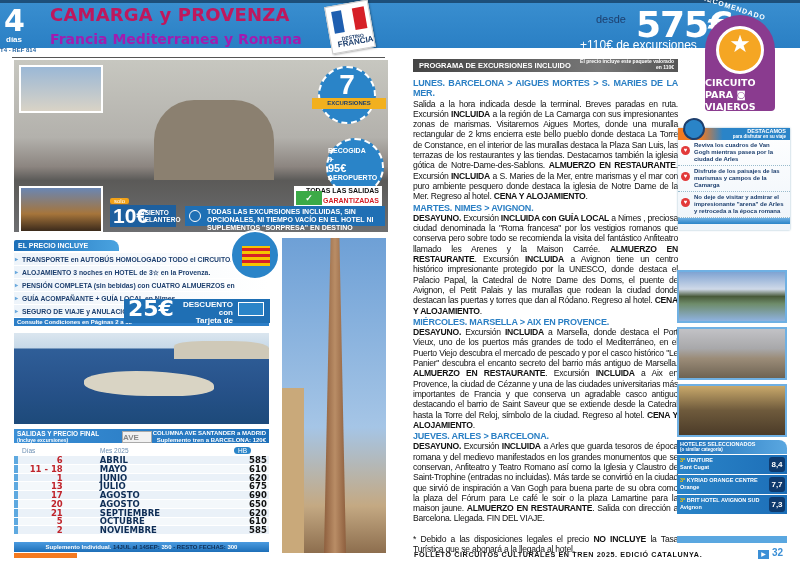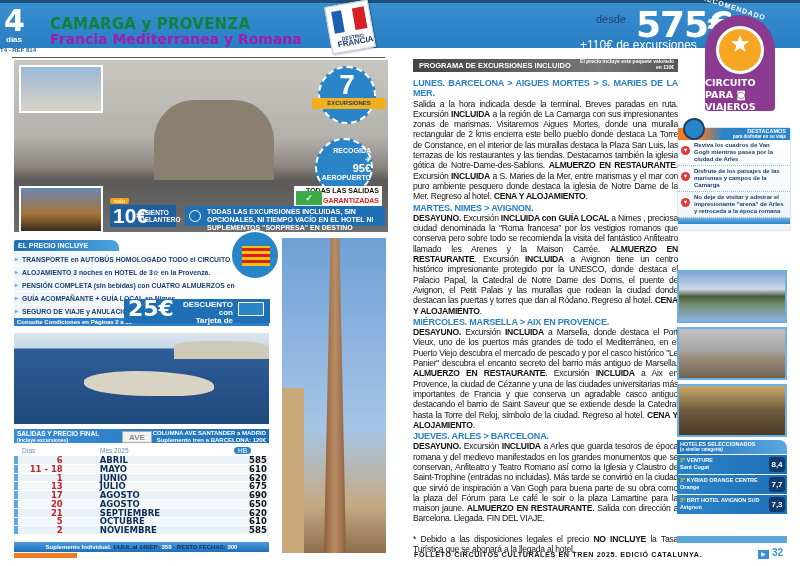--- a/index.html
+++ b/index.html
@@ -3,21 +3,21 @@
 <meta charset="utf-8">
 <style>
 *{box-sizing:border-box;margin:0;padding:0}
 body{width:800px;height:566px;background:#fff;font-family:"Liberation Sans",sans-serif;position:relative;overflow:hidden;color:#222}
 .abs{position:absolute}
 
 .hdr{left:0;top:0;width:800px;height:48px;background:linear-gradient(#3a8fd0,#2a7fc4);}
 .hdr-dark{left:0;top:0;width:800px;height:3px;background:#1d4f7a}
 .days-num{left:4px;top:6px;font-size:30px;font-weight:bold;color:#fff;line-height:30px;font-family:"DejaVu Sans",sans-serif}
 .days-lbl{left:6px;top:35px;font-size:8px;color:#fff;font-weight:bold}
-.title1{left:50px;top:15px;font-size:15px;font-weight:bold;color:#15803d;font-family:"DejaVu Sans",sans-serif;letter-spacing:.2px}
+.title1{left:50px;top:4px;font-size:18px;font-weight:bold;color:#be185d;font-family:"DejaVu Sans",sans-serif;letter-spacing:.2px}
 .title2{left:50px;top:31px;font-size:14px;font-weight:bold;color:#a21caf;font-family:"DejaVu Sans",sans-serif}
 .ref{left:0;top:47px;font-size:6px;color:#1d5f9e;font-weight:bold}
 .hr1{left:12px;top:57px;width:373px;height:1px;background:#555}
 .flag{left:328px;top:3px;width:44px;height:48px;background:#fff;transform:rotate(-10deg);border:1px solid #ccc;box-shadow:1px 1px 2px rgba(0,0,0,.3)}
 .flag .b{position:absolute;left:5px;top:5px;width:10px;height:22px;background:#1f5fb0}
 .flag .r{position:absolute;left:26px;top:5px;width:12px;height:22px;background:#d62027}
 .flag .t{position:absolute;left:6px;top:30px;font-size:5px;font-weight:bold;color:#1d3f6e;text-align:center;width:32px;line-height:6px}
 .flag .t2{font-size:8px}
 .desde{left:596px;top:13px;font-size:11px;color:#1d3f6e}
 .price{left:636px;top:4px;font-size:36px;font-weight:bold;color:#fff;font-family:"DejaVu Sans",sans-serif;letter-spacing:-1px}
@@ -29,21 +29,21 @@
 .reco-arc{left:700px;top:4px;font-size:7px;color:#fff;font-weight:bold;transform:rotate(18deg);letter-spacing:1px}
 .reco-txt{left:705px;top:77px;width:76px;text-align:left;font-size:9.5px;font-weight:bold;color:#fff;line-height:12px;font-family:"DejaVu Sans",sans-serif}
 
 .mainimg{left:14px;top:60px;width:374px;height:172px;background:linear-gradient(180deg,#c7c7c0 0%,#b3b1ac 45%,#8c8580 62%,#5b5a58 70%,#6d6e70 100%);overflow:hidden}
 .cathedral{left:140px;top:40px;width:120px;height:80px;background:#8b8070;border-radius:40px 40px 0 0}
 .thumb1{left:19px;top:65px;width:84px;height:48px;background:linear-gradient(#9bb8d6,#d9d3c6);border:2px solid #fff}
 .thumb2{left:19px;top:186px;width:84px;height:47px;background:linear-gradient(#6a86b3,#a6753b 60%,#3b2a1b);border:2px solid #fff}
 .seal7{left:318px;top:66px;width:58px;height:58px;border-radius:50%;background:#2a84c8;border:2px dashed #fff;color:#fff;text-align:center}
 .seal7 .n{font-size:28px;font-weight:bold;line-height:30px;margin-top:2px}
 .seal7 .rib{position:absolute;left:-8px;top:30px;width:74px;height:11px;background:#f2b01e;font-size:6px;font-weight:bold;color:#1d3f6e;line-height:11px}
-.sealr{left:315px;top:138px;width:58px;height:58px;border-radius:50%;background:#2a84c8;border:2px dashed #fff;color:#fff;text-align:right;font-size:7px;font-weight:bold;padding-top:6px;line-height:9px}
+.sealr{left:326px;top:138px;width:58px;height:58px;border-radius:50%;background:#2a84c8;border:2px dashed #fff;color:#fff;text-align:left;font-size:7px;font-weight:bold;padding-top:6px;line-height:9px}
 .sealr .p{font-size:11px}
 .todas{left:294px;top:186px;width:88px;height:22px;background:#fff;font-size:7px;font-weight:bold;text-align:right;padding-right:3px;line-height:10px}
 .todas .g{color:#111}.todas .r{color:#d62027}
 .todas .chk{position:absolute;left:2px;top:5px;width:26px;height:14px;background:#3caa47;color:#fff;font-size:9px;text-align:center;line-height:14px}
 .solo{left:110px;top:198px;font-size:6px;background:#f2a218;color:#fff;padding:0 4px;border-radius:2px}
 .asiento{left:110px;top:205px;width:66px;height:22px;background:#1d5f9e;color:#fff}
 .asiento .n{position:absolute;left:3px;top:-1px;font-size:21px;font-weight:bold}
 .asiento .t{position:absolute;left:30px;top:4px;font-size:6.5px;font-weight:bold;line-height:7px}
 .todasexc{left:185px;top:206px;width:200px;height:20px;background:#1f6fb4;color:#fff;font-size:7px;font-weight:bold;line-height:8px;padding:2px 4px 0 22px}
 .todasexc .ico{position:absolute;left:4px;top:4px;width:12px;height:12px;border:1px solid #fff;border-radius:50%}
@@ -62,21 +62,21 @@
 
 .sea{left:14px;top:333px;width:255px;height:91px;background:linear-gradient(180deg,#dbe6ef 0%,#c7d9e8 16%,#2f5e98 18%,#27528a 60%,#1d4a7a 100%);overflow:hidden}
 .rock1{left:70px;top:38px;width:130px;height:25px;background:#d9d4c4;border-radius:40% 60% 30% 50%}
 .rock2{left:160px;top:8px;width:95px;height:18px;background:#cfc9b8;border-radius:30% 40% 0 0}
 
 .obel{left:282px;top:238px;width:104px;height:315px;background:linear-gradient(180deg,#6ea0d6 0%,#a5c5e6 60%,#c4a983 85%,#8d6e4e 100%);overflow:hidden}
 .obel .o{position:absolute;left:42px;top:0;width:22px;height:315px;background:linear-gradient(90deg,#8e5f3e,#b98d66,#8e5f3e);clip-path:polygon(30% 0,70% 0,100% 100%,0 100%)}
 .obel .tw{position:absolute;left:0;top:150px;width:22px;height:165px;background:#c9a97a}
 
 .sal-hdr{left:14px;top:429px;width:255px;height:14px;background:linear-gradient(90deg,#3b8fd6,#1d6fb8);color:#fff;font-size:6.5px;font-weight:bold;line-height:7px;padding:1px 3px}
-.ave{left:122px;top:431px;width:30px;height:12px;background:#f1f1f1;border:1px solid #aaa;font-size:8px;color:#888;text-align:center;line-height:12px;font-weight:bold}
+.ave{left:122px;top:431px;width:30px;height:12px;background:#f1f1f1;border:1px solid #aaa;font-size:8px;color:#888;text-align:left;line-height:12px;font-weight:bold}
 .col-hdr{left:14px;top:447px;width:255px;height:8px;font-size:6.5px;color:#6c8fb3}
 .sal-rows{left:14px;top:456px;width:255px}
 .sal-row{height:8.8px;display:flex;align-items:center;font-weight:bold;border-bottom:1px solid #fff;background:#eaf1f8;font-family:"DejaVu Sans",sans-serif}
 .sal-row:nth-child(even){background:#f4f8fb}
 .sal-row .bar{width:4px;height:100%;background:#5ea9e0}
 .sal-row .d{width:45px;text-align:right;color:#c0242b;font-size:8.5px}
 .sal-row .m{margin-left:37px;width:150px;color:#0e2d55;font-size:8.5px}
 .sal-row .p{width:20px;color:#111;font-size:8.5px}
 .sal-foot{left:14px;top:542px;width:255px;height:10px;background:linear-gradient(#4b9be0,#1d6fb8);color:#fff;font-size:6px;font-weight:bold;text-align:center;line-height:10px}
 .sal-foot span{color:#0e2d55}

